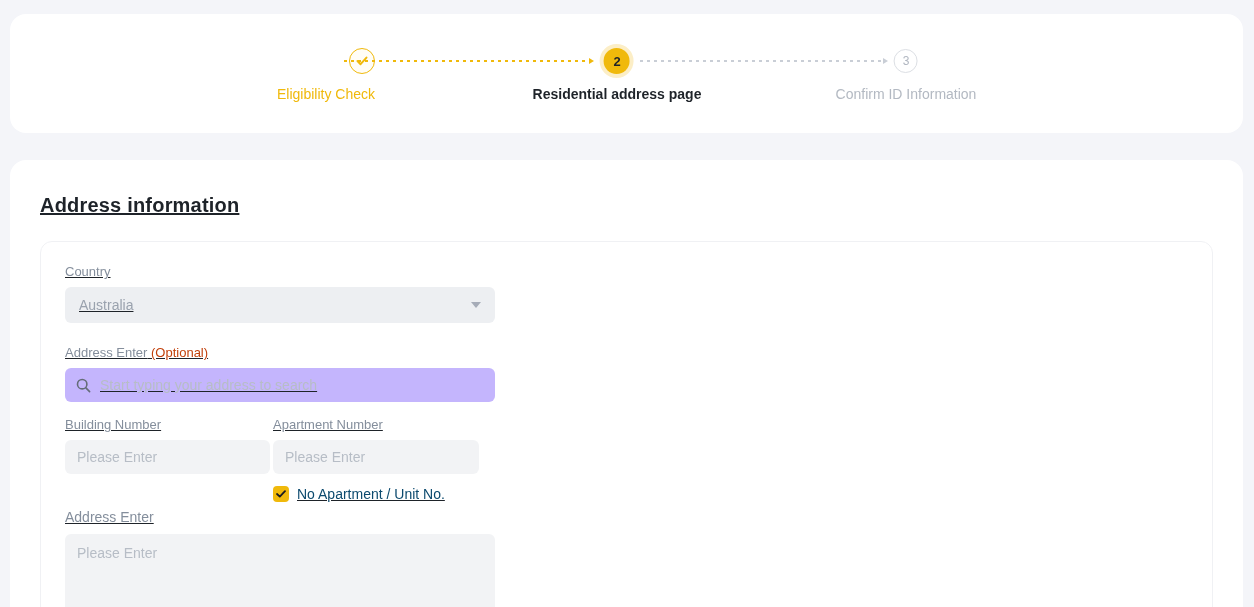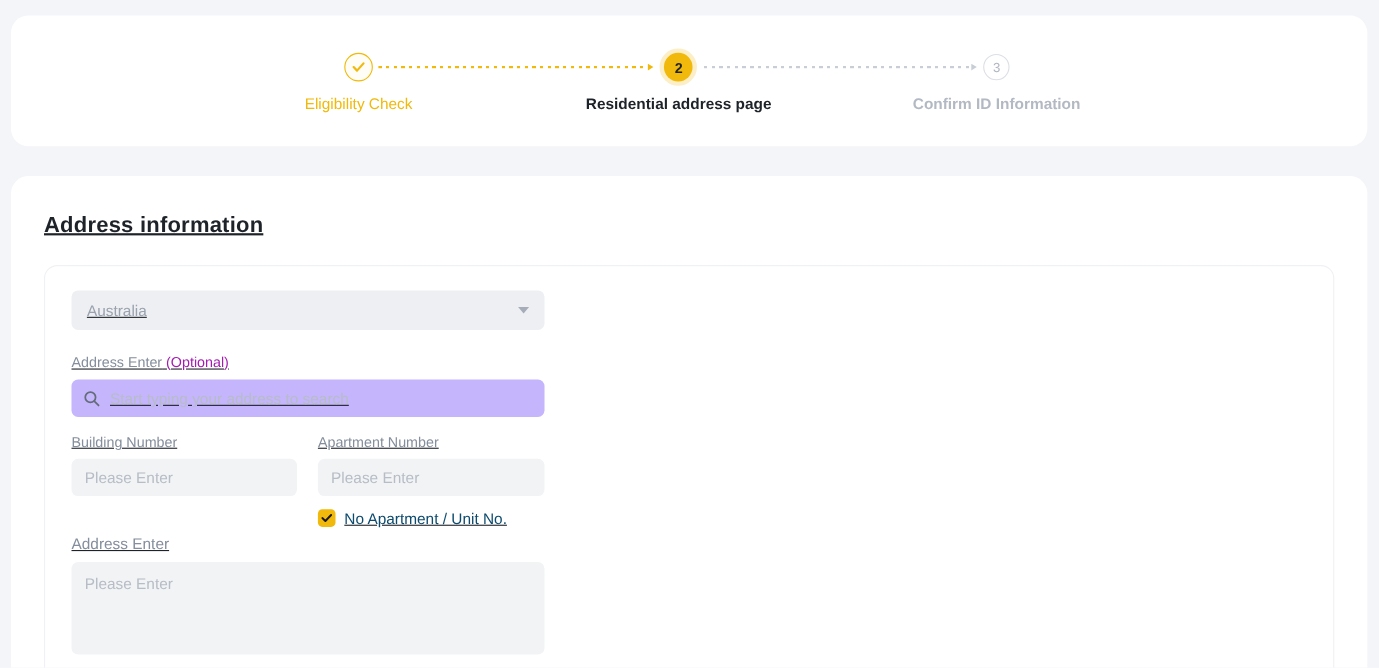--- a/index.html
+++ b/index.html
@@ -20,21 +20,21 @@
     border-radius: 16px;
   }
   .step {
     position: absolute;
     display: flex; flex-direction: column; align-items: center;
     transform: translateX(-50%);
   }
   .circle-wrap { height: 34px; display: flex; align-items: center; justify-content: center; }
   .step-label { margin-top: 8px; font-size: 14px; white-space: nowrap; }
 
-  .step--complete { left: 316px; top: 30px; }
+  .step--complete { left: 316px; top: 30px; align-items: flex-end; }
   .step--complete .circle {
     width: 26px; height: 26px; border-radius: 50%;
     background: #fffdf6; border: 1.5px solid #F0B90B;
     display: flex; align-items: center; justify-content: center;
   }
   .step--complete .step-label { color: #F0B90B; font-weight: 400; }
 
   .step--current { left: 607px; top: 30px; }
   .step--current .circle {
     width: 26px; height: 26px; border-radius: 50%;
@@ -45,21 +45,21 @@
   }
   .step--current .step-label { color: #1E2329; font-weight: 700; }
 
   .step--upcoming { left: 896px; top: 30px; }
   .step--upcoming .circle {
     width: 24px; height: 24px; border-radius: 50%;
     background: #ffffff; border: 1px solid #dcdfe4;
     display: flex; align-items: center; justify-content: center;
     font-size: 12px; color: #b0b6c0;
   }
-  .step--upcoming .step-label { color: #b3b9c2; font-weight: 700; }
+  .step--upcoming .step-label { color: #b3b9c2; font-weight: 400; }
 
   .connector {
     position: absolute; top: 43px; height: 8px;
     display: flex; align-items: center;
   }
   .connector .dash {
     flex: 1; height: 2px;
     background: repeating-linear-gradient(90deg, var(--c) 0 3px, transparent 3px 7px);
   }
   .connector .arrow {
@@ -85,21 +85,21 @@
 
   .form-panel {
     margin-top: 24px;
     border: 1px solid #f0f1f4;
     border-radius: 12px;
     padding: 22px 24px;
     height: 420px;
   }
 
   .field-label { font-size: 13px; color: #848E9C; margin-bottom: 8px; }
-  .optional { color: #a21caf; }
+  .optional { color: #c2410c; }
 
   .select-box {
     width: 430px; height: 34px;
     background: #edeff2; border-radius: 6px;
     display: flex; align-items: center;
     padding: 18px 14px;
     font-size: 14px; color: #9aa2ae;
     cursor: default;
     margin-bottom: 22px;
   }
@@ -127,21 +127,21 @@
   }
   .text-input {
     height: 34px; width: 100%;
     background: #f2f3f5; border: none; border-radius: 6px;
     outline: none; padding: 0 12px;
     font-family: "Liberation Sans", sans-serif;
     font-size: 14px; color: #1E2329;
   }
   input::placeholder, textarea::placeholder { color: #b7bdc6; opacity: 1; }
 
-  .two-col { display: flex; gap: 19px; }
+  .two-col { display: flex; gap: 3px; }
   .col-building { width: 205px; }
   .col-apartment { width: 206px; }
 
   .checkbox-row { display: flex; align-items: center; margin-top: 12px; cursor: pointer; }
   .checkbox {
     width: 16px; height: 16px; border-radius: 4px;
     background: #F0B90B;
     display: flex; align-items: center; justify-content: center;
     flex: 0 0 auto;
   }
@@ -199,20 +199,21 @@
   </div>
 
 </div>
 
 <div class="main-card">
 
   <h1 class="page-title">Address information</h1>
 
   <div class="form-panel">
 
+    <div class="field-label">Country</div>
     <div class="select-box">
       <span>Australia</span>
       <i class="caret-down"></i>
     </div>
 
     <div class="field-label">
       <span>Address Enter</span>
       <span class="optional">(Optional)</span>
     </div>
     <div class="search-box">

